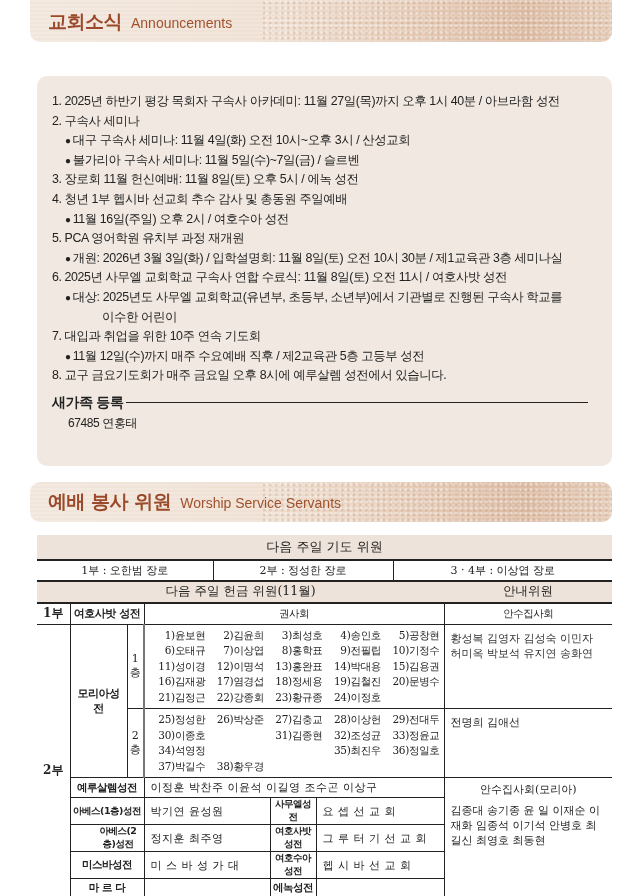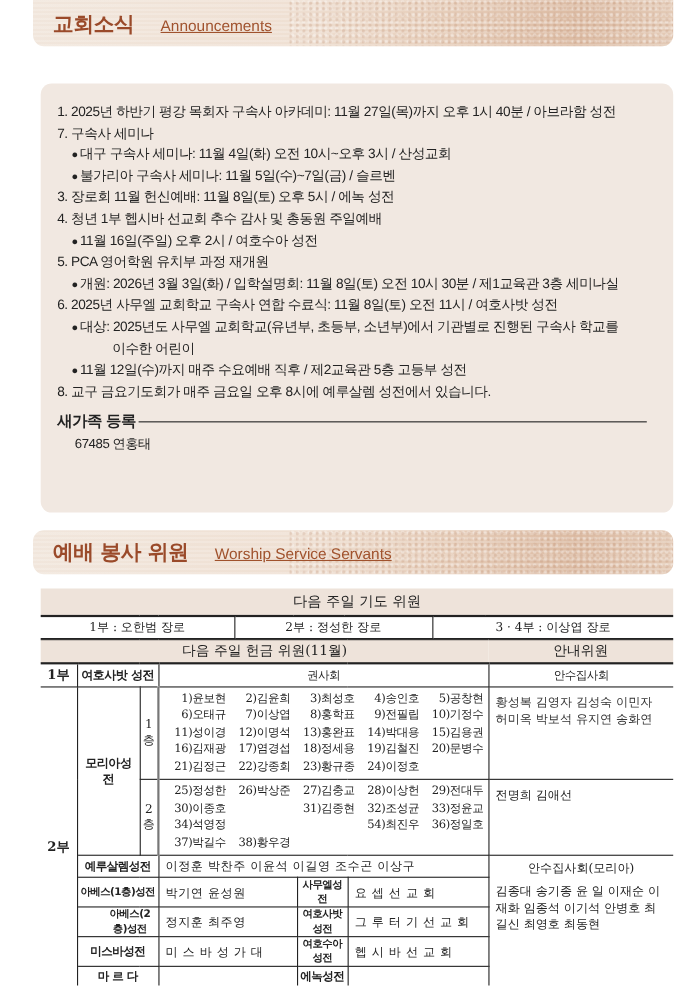--- a/index.html
+++ b/index.html
@@ -19,24 +19,24 @@
   }
   .section-header::after {
     content: ""; position: absolute; right: 0; top: 0; width: 60%; height: 100%;
     background:
       radial-gradient(circle at 20% 60%, rgba(190,140,110,0.35) 0 1px, transparent 2px) 0 0/6px 5px,
       radial-gradient(circle at 60% 30%, rgba(255,255,255,0.45) 0 1px, transparent 2px) 0 0/5px 6px;
     opacity: 0.8;
   }
   .section-title {
     position: absolute; left: 18px; bottom: 7px; z-index: 2;
-    display: flex; align-items: baseline; gap: 24px;
+    display: flex; align-items: baseline; gap: 9px;
   }
   .section-title .ko { font-family: "DejaVu Sans", sans-serif; font-weight: bold; font-size: 19px; color: #9a4a2a; letter-spacing: -0.5px; }
-  .section-title .en { font-family: "Liberation Sans", sans-serif; font-size: 14px; color: #a0522d; text-decoration: underline; }
+  .section-title .en { font-family: "Liberation Sans", sans-serif; font-size: 14px; color: #a0522d; }
 
   .announce-box {
     position: absolute; left: 37px; top: 76px; width: 575px; height: 390px;
     background: #f1e8e1; border-radius: 10px;
     padding: 16px 20px 0 15px;
     font-family: "Liberation Sans", sans-serif; font-size: 12.4px; letter-spacing: -0.4px;
     color: #222;
   }
   .ann-line { height: 19.6px; line-height: 19.6px; white-space: nowrap; }
   .ann-line.sub { padding-left: 13px; }
@@ -73,31 +73,32 @@
 <div class="section-header" style="top:0;">
   <div class="section-title">
     <span class="ko">교회소식</span>
     <span class="en">Announcements</span>
   </div>
 </div>
 
 <div class="announce-box">
   <div id="ann-lines">
       <div class="ann-line"><span>1. 2025년 하반기 평강 목회자 구속사 아카데미: 11월 27일(목)까지 오후 1시 40분 / 아브라함 성전</span></div>
-      <div class="ann-line"><span>7. 구속사 세미나</span></div>
+      <div class="ann-line"><span>2. 구속사 세미나</span></div>
       <div class="ann-line sub"><span class="bullet">●</span><span>대구 구속사 세미나: 11월 4일(화) 오전 10시~오후 3시 / 산성교회</span></div>
       <div class="ann-line sub"><span class="bullet">●</span><span>불가리아 구속사 세미나: 11월 5일(수)~7일(금) / 슬르벤</span></div>
       <div class="ann-line"><span>3. 장로회 11월 헌신예배: 11월 8일(토) 오후 5시 / 에녹 성전</span></div>
       <div class="ann-line"><span>4. 청년 1부 헵시바 선교회 추수 감사 및 총동원 주일예배</span></div>
       <div class="ann-line sub"><span class="bullet">●</span><span>11월 16일(주일) 오후 2시 / 여호수아 성전</span></div>
       <div class="ann-line"><span>5. PCA 영어학원 유치부 과정 재개원</span></div>
       <div class="ann-line sub"><span class="bullet">●</span><span>개원: 2026년 3월 3일(화) / 입학설명회: 11월 8일(토) 오전 10시 30분 / 제1교육관 3층 세미나실</span></div>
       <div class="ann-line"><span>6. 2025년 사무엘 교회학교 구속사 연합 수료식: 11월 8일(토) 오전 11시 / 여호사밧 성전</span></div>
       <div class="ann-line sub"><span class="bullet">●</span><span>대상: 2025년도 사무엘 교회학교(유년부, 초등부, 소년부)에서 기관별로 진행된 구속사 학교를</span></div>
       <div class="ann-line cont"><span>이수한 어린이</span></div>
+      <div class="ann-line"><span>7. 대입과 취업을 위한 10주 연속 기도회</span></div>
       <div class="ann-line sub"><span class="bullet">●</span><span>11월 12일(수)까지 매주 수요예배 직후 / 제2교육관 5층 고등부 성전</span></div>
       <div class="ann-line"><span>8. 교구 금요기도회가 매주 금요일 오후 8시에 예루살렘 성전에서 있습니다.</span></div>
     </div>
   <div class="newfam">
     <div class="newfam-title">
       <span>새가족 등록</span>
       <span class="rule"></span>
     </div>
     <div class="newfam-item">67485 연홍태</div>
   </div>
@@ -207,21 +208,21 @@
               <span>28)이상헌</span>
               <span>29)전대두</span>
               <span>30)이종호</span>
               <span></span>
               <span>31)김종현</span>
               <span>32)조성균</span>
               <span>33)정윤교</span>
               <span>34)석영정</span>
               <span></span>
               <span></span>
-              <span>54)최진우</span>
+              <span>35)최진우</span>
               <span>36)정일호</span>
               <span>37)박길수</span>
               <span>38)황우경</span>
               <span></span>
             </div>
           </td>
       <td class="guide" style="border-right:none;">전명희 김애선</td>
     </tr>
     <tr style="height:20px;">
       <td colspan="2" class="bold-sans">예루살렘성전</td>

